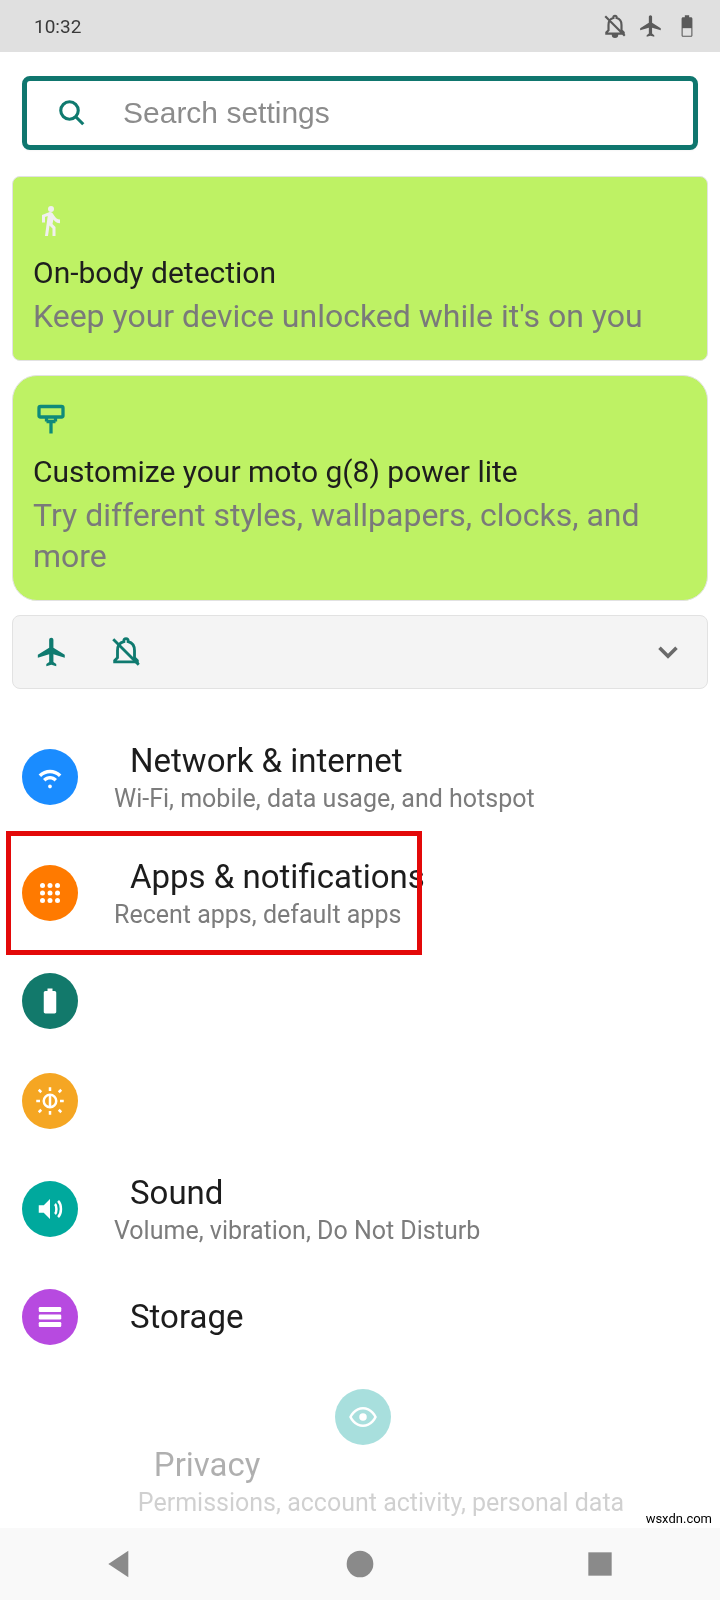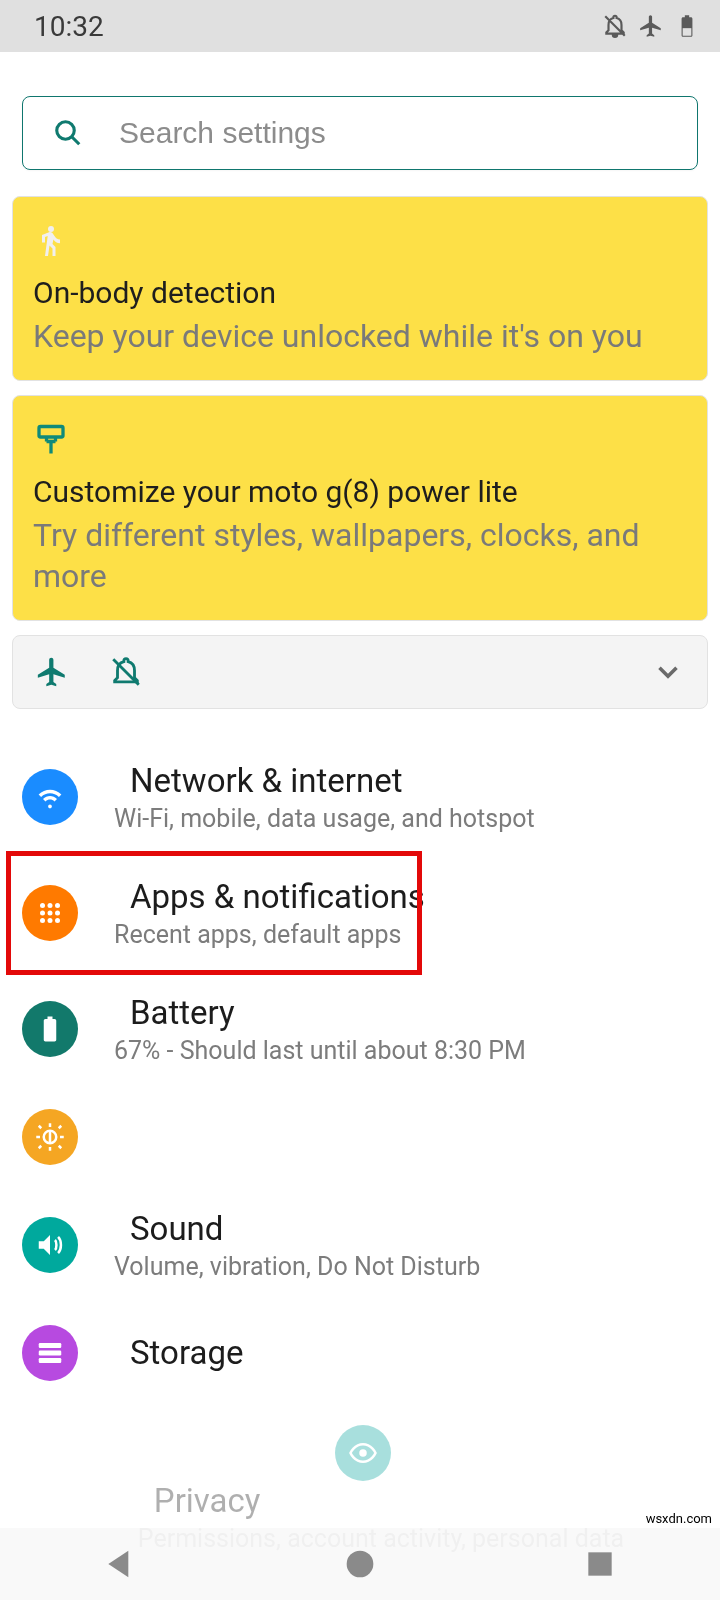--- a/index.html
+++ b/index.html
@@ -13,28 +13,28 @@
   }
   
   .status-bar {
     height: 52px;
     background: #e0e0e0;
     display: flex;
     align-items: center;
     justify-content: space-between;
     padding: 0 20px 0 34px;
     color: #3a3a3a;
-    font-size: 28px;
+    font-size: 19px;
   }
   .status-icons { display: flex; align-items: center; gap: 10px; }
   .status-icons svg { width: 26px; height: 26px; fill: #5a5a5a; }
   
   .search-card {
-    margin: 44px 22px 0 22px;
-    border: 1px solid #0f766e;
+    margin: 24px 22px 0 22px;
+    border: 5px solid #0f766e;
     border-radius: 8px;
     height: 74px;
     display: flex;
     align-items: center;
     padding-left: 30px;
     box-shadow: 0 1px 2px rgba(0,0,0,0.04);
   }
   .search-card svg { width: 30px; height: 30px; }
   .search-card input {
     border: none;
@@ -44,28 +44,28 @@
     margin-left: 36px;
     flex: 1;
     background: transparent;
   }
   .search-card input::placeholder { color: #8c8c8c; }
   
   .card {
     margin: 26px 12px 0 12px;
     border: 1px solid #e2e2e2;
     border-radius: 8px;
-    background: #fde047;
+    background: #bef264;
     padding: 16px 20px 22px 20px;
   }
   .card .card-icon { height: 56px; display:flex; align-items:center; }
   .card .card-icon svg { width: 36px; height: 36px; }
   .card-title { font-size: 30px; color: #1e1e1e; margin-top: 6px; }
   .card-sub { font-size: 32px; color: #7a7a7a; margin-top: 6px; line-height: 1.3; }
-  .card.second { margin-top: 14px; }
+  .card.second { margin-top: 14px; border-radius: 25px; }
   
   .quick-strip {
     margin: 14px 12px 0 12px;
     border: 1px solid #e2e2e2;
     border-radius: 8px;
     height: 74px;
     background: #f4f4f4;
     display: flex;
     align-items: center;
     padding: 0 22px;
@@ -212,24 +212,20 @@
       <div class="it-title">Apps &amp; notifications</div>
       <div class="it-sub">Recent apps, default apps</div>
     </div>
   </div>
 
   <div class="item">
     <div class="circle" style="background:#12796b">
       <svg viewBox="0 0 24 24" fill="#fff">
           <path d="M15.67 4H14V2h-4v2H8.33C7.6 4 7 4.6 7 5.33v15.33C7 21.4 7.6 22 8.33 22h7.33c.74 0 1.34-.6 1.34-1.33V5.33C17 4.6 16.4 4 15.67 4z"></path>
         </svg>
-    </div>
-    <div class="texts">
-      <div class="it-title">Battery</div>
-      <div class="it-sub">67% - Should last until about 8:30 PM</div>
     </div>
   </div>
 
   <div class="item">
     <div class="circle" style="background:#f5a623">
       <svg viewBox="0 0 24 24" fill="#fff">
           <circle cx="12" cy="12" r="5" fill="none" stroke="#fff" stroke-width="2"></circle>
           <path d="M12 7v10" stroke="#fff" stroke-width="2"></path>
           <g stroke="#fff" stroke-width="2">
             <line x1="12" y1="1" x2="12" y2="4"></line>

